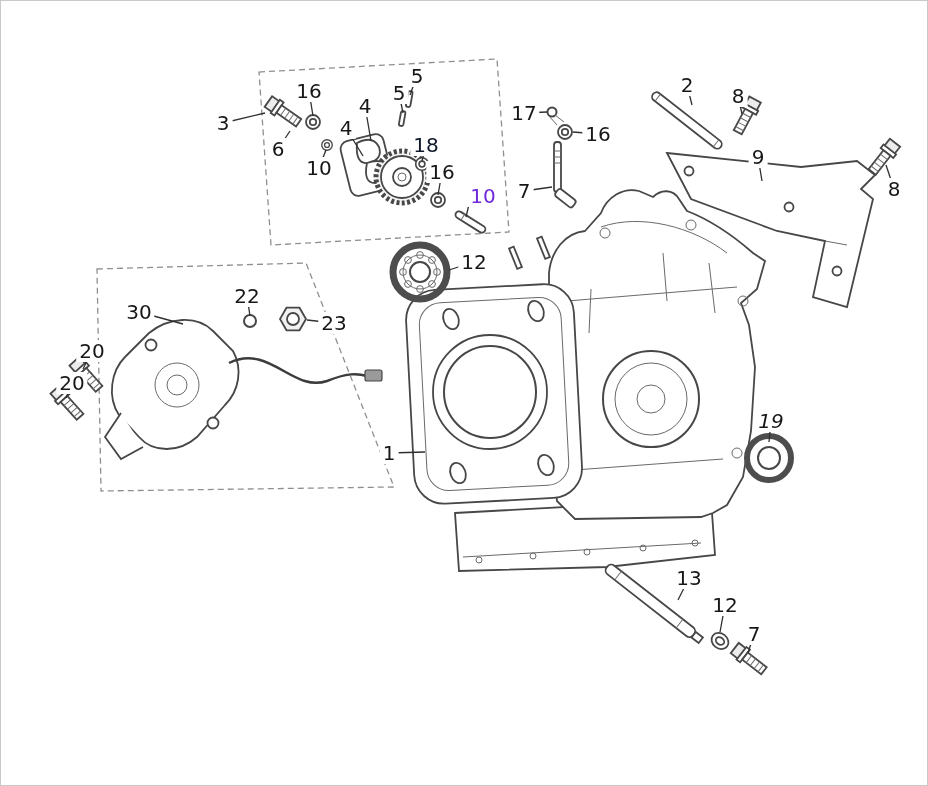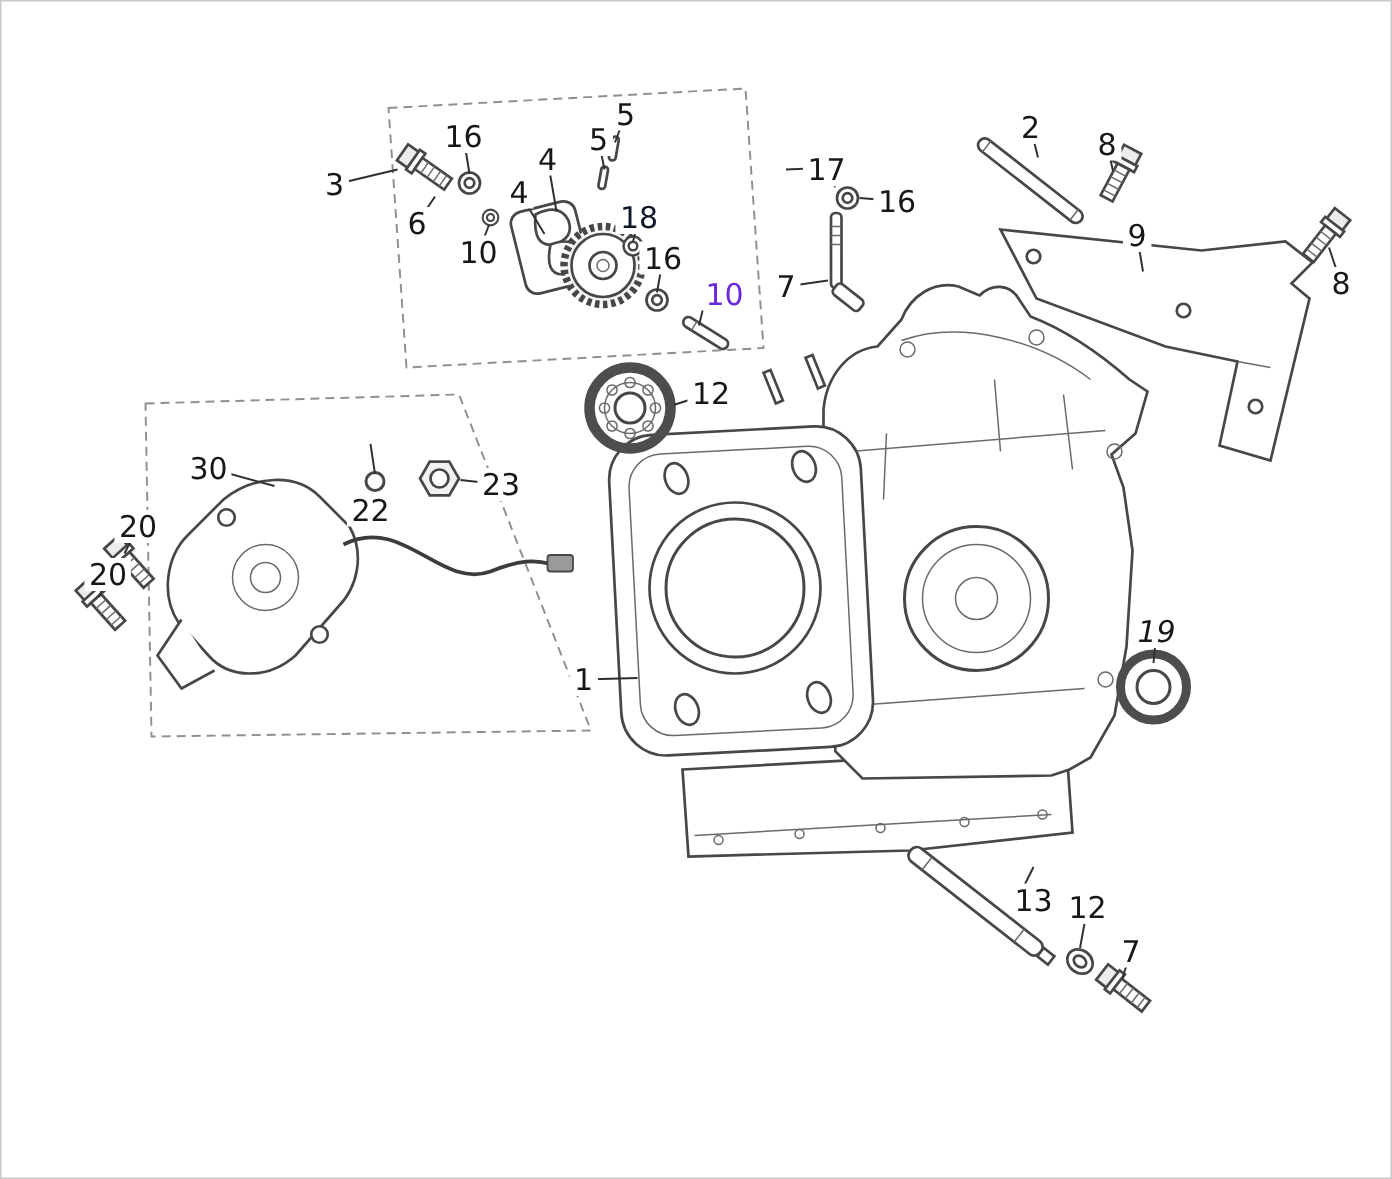--- a/index.html
+++ b/index.html
@@ -242,31 +242,31 @@
       <div class="callout" style="left: 277px; top: 148px; color: rgb(23, 23, 23);">6</div>
       <div class="callout" style="left: 318px; top: 167px; color: rgb(23, 23, 23);">10</div>
       <div class="callout" style="left: 364px; top: 105px; color: rgb(23, 23, 23);">4</div>
       <div class="callout" style="left: 345px; top: 127px; color: rgb(23, 23, 23);">4</div>
       <div class="callout" style="left: 416px; top: 75px; color: rgb(23, 23, 23);">5</div>
       <div class="callout" style="left: 398px; top: 92px; color: rgb(23, 23, 23);">5</div>
       <div class="callout" style="left: 425px; top: 144px; color: #0f172a;">18</div>
       <div class="callout" style="left: 441px; top: 171px; color: rgb(23, 23, 23);">16</div>
       <div class="callout" style="left: 470px; top: 195px; color: #6d28d9; margin-left: 12px;">10</div>
       <div class="callout" style="left: 473px; top: 261px; color: rgb(23, 23, 23); text-align: right;">12</div>
-      <div class="callout" style="left: 550px; top: 112px; color: rgb(23, 23, 23);">17</div>
+      <div class="callout" style="left: 523px; top: 112px; color: rgb(23, 23, 23);">17</div>
       <div class="callout" style="left: 597px; top: 133px; color: rgb(23, 23, 23);">16</div>
       <div class="callout" style="left: 523px; top: 190px; color: rgb(23, 23, 23);">7</div>
       <div class="callout" style="left: 686px; top: 84px; color: rgb(23, 23, 23);">2</div>
       <div class="callout" style="left: 737px; top: 95px; color: rgb(23, 23, 23);">8</div>
       <div class="callout" style="left: 757px; top: 156px; color: rgb(23, 23, 23);">9</div>
       <div class="callout" style="left: 893px; top: 188px; color: rgb(23, 23, 23);">8</div>
-      <div class="callout" style="left: 246px; top: 295px; color: rgb(23, 23, 23); margin-top: 44px;">22</div>
+      <div class="callout" style="left: 246px; top: 295px; color: rgb(23, 23, 23);">22</div>
       <div class="callout" style="left: 333px; top: 322px; color: rgb(23, 23, 23);">23</div>
       <div class="callout" style="left: 138px; top: 311px; color: rgb(23, 23, 23);">30</div>
       <div class="callout" style="left: 91px; top: 350px; color: rgb(23, 23, 23);">20</div>
       <div class="callout" style="left: 71px; top: 382px; color: rgb(23, 23, 23);">20</div>
       <div class="callout" style="left: 388px; top: 452px; color: rgb(23, 23, 23);">1</div>
       <div class="callout" style="left: 770px; top: 420px; color: rgb(23, 23, 23); font-style: italic;">19</div>
-      <div class="callout" style="left: 688px; top: 577px; color: rgb(23, 23, 23); margin-top: 22px;">13</div>
+      <div class="callout" style="left: 688px; top: 577px; color: rgb(23, 23, 23);">13</div>
       <div class="callout" style="left: 724px; top: 604px; color: rgb(23, 23, 23);">12</div>
       <div class="callout" style="left: 753px; top: 633px; color: rgb(23, 23, 23);">7</div>
     </div>
 </div>
 
 </body></html>

